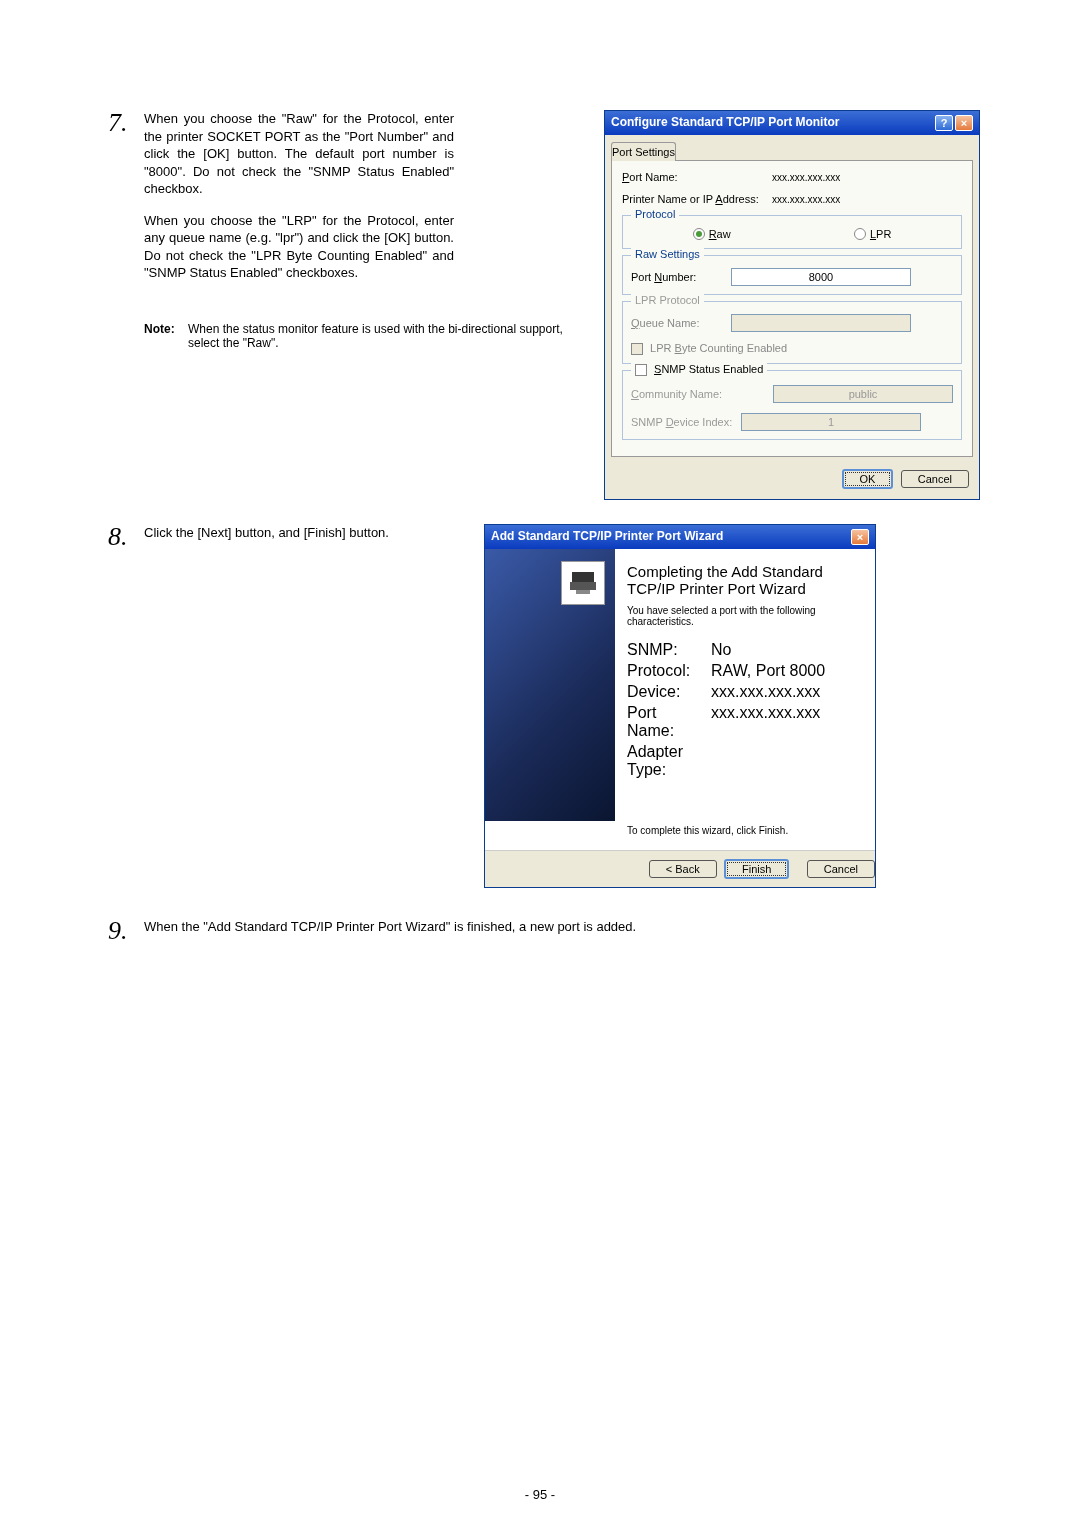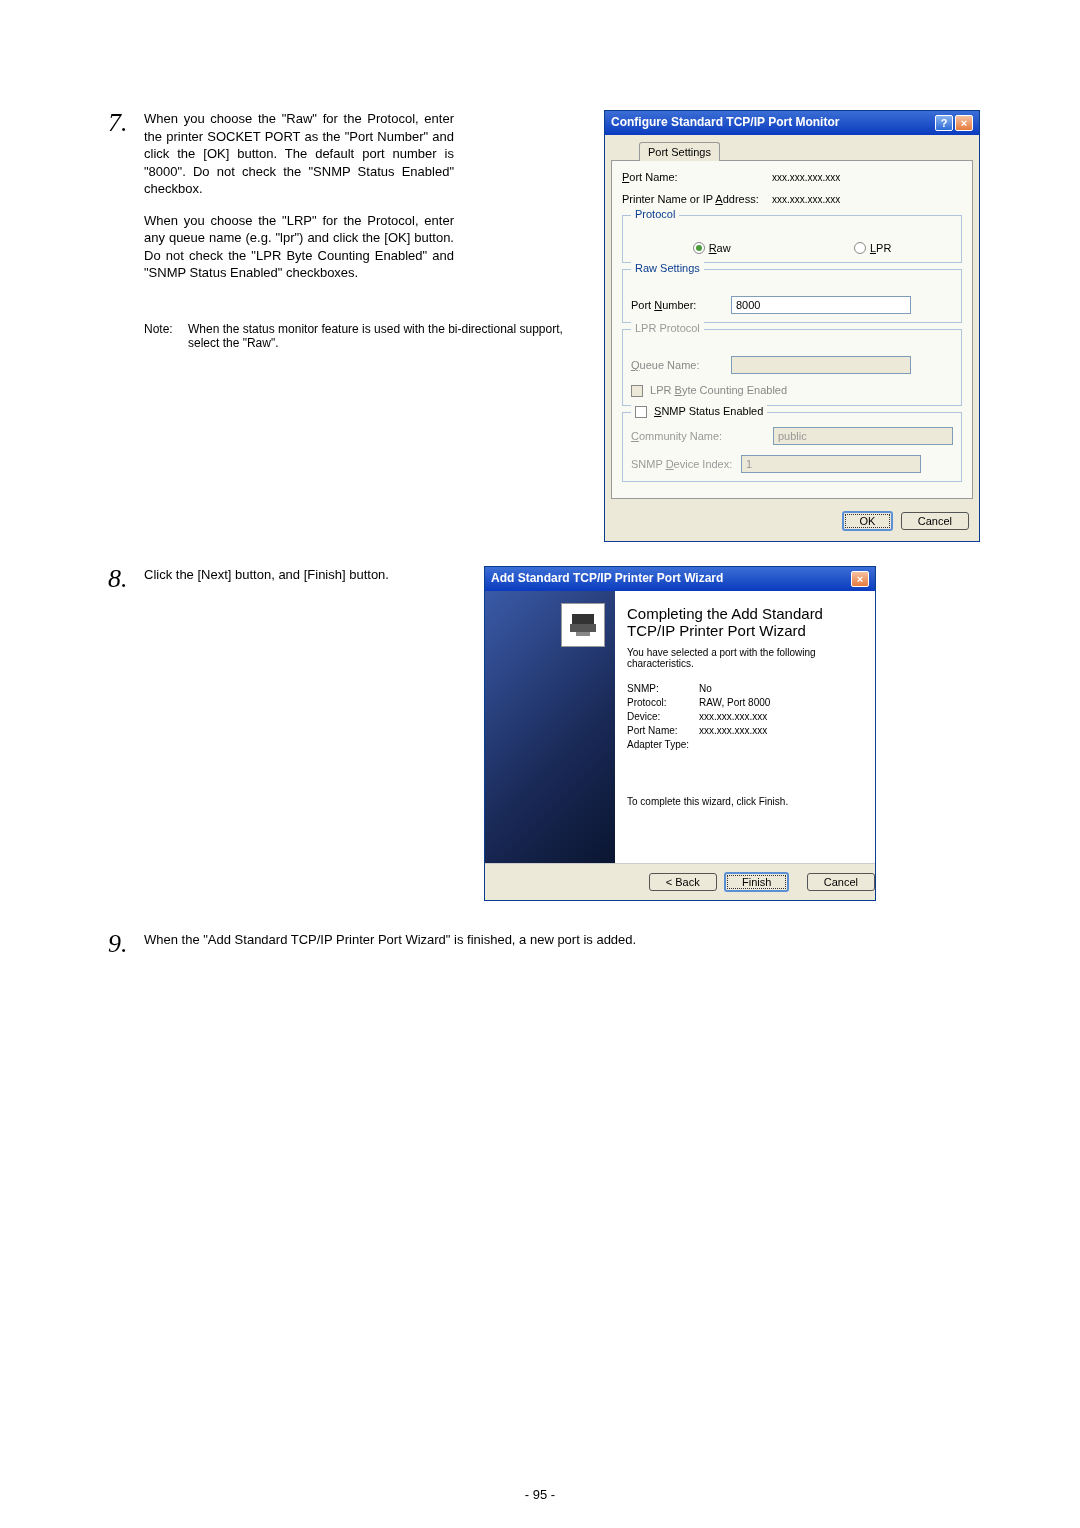--- a/index.html
+++ b/index.html
@@ -36,21 +36,21 @@
     line-height: 1.35;
     text-align: justify;
   }
   .step7 .step-text { width: 310px; }
   .step8 .step-text { width: 310px; }
   .note {
     font-size: 12px;
     margin-top: 40px;
     display: flex;
   }
-  .note-label { font-weight: normal; width: 40px; flex-shrink:0;}
+  .note-label { font-weight: bold; width: 40px; flex-shrink:0;}
   .note-body { flex: 1; padding-left:4px; }
   .para { margin-bottom: 14px; }
 
   
   .dialog {
     border: 1px solid #0a3d8f;
     background: #ece9d8;
     font-size: 12px;
     color: #000;
     width: 392px;
@@ -73,39 +73,39 @@
     display:flex;align-items:center;justify-content:center;
     font-size:11px;font-weight:bold;color:#fff;
   }
   .winbtn.help { background: linear-gradient(#8ab4f0,#2e6bd6); color:#fff;}
   .tabstrip { padding: 6px 6px 0 6px; }
   .tab {
     display: inline-block;
     background: #ece9d8;
     border: 1px solid #999;
     border-bottom: none;
-    padding: 3px 8px;
+    padding: 3px 0;
     font-size: 11px;
     border-top-left-radius: 3px;
     border-top-right-radius: 3px;
-    position:relative; top:1px;margin-left:28px;
+    position:relative; top:1px;
   }
   .tabpanel {
     border: 1px solid #999;
     background: #fafaf5;
     margin: 0 6px 6px 6px;
     padding: 10px;
   }
   .row { display:flex; align-items:center; margin-bottom:10px; font-size:11px;}
   .row .lbl { width: 150px; }
   .row .val { flex:1; font-size:10px; }
   .group {
     border: 1px solid #b0c4de;
     margin: 6px 0;
-    padding: 26px 8px 8px 8px;
+    padding: 12px 8px 8px 8px;
     position: relative;
     font-size:11px;
   }
   .group.disabled { color:#888; }
   .group-title {
     position: absolute;
     top: -8px; left: 8px;
     background: #fafaf5;
     padding: 0 4px;
     color: #0a3d8f;
@@ -114,21 +114,21 @@
   .group.disabled .group-title { color: #999; }
   .radio-row { display:flex; justify-content:space-around; }
   .radiolab { display:flex; align-items:center; gap:4px; }
   .radio {
     width:12px;height:12px;border:1px solid #888;border-radius:50%;
     display:flex;align-items:center;justify-content:center;background:#fff;
   }
   .radio.sel::after { content:"";width:6px;height:6px;border-radius:50%;background:#4a9b3a;}
   .textin {
     border:1px solid #7f9db9; background:#fff; padding:2px 4px; font-size:11px;
-    height:18px; width: 180px;
+    height:18px; width: 180px; text-align: center;
   }
   .textin.disabled { background:#ece9d8; color:#999;}
   .check { width:12px;height:12px;border:1px solid #888;background:#fff;display:inline-block;margin-right:4px;vertical-align:middle;}
   .check.disabled{background:#ece9d8;}
   .dlg-btns { text-align:right; padding: 6px 10px 10px; }
   .btn {
     border:1px solid #555; background:#ece9d8; padding:2px 16px; font-size:11px;
     border-radius:3px; margin-left:4px;
   }
   .btn.default { border:2px solid #5b8fd6; outline:1px dotted #333; outline-offset:-4px;}
@@ -142,21 +142,21 @@
     position:relative;
   }
   .wiz-side-icon {
     position:absolute; top:12px; right:10px;
     width:44px;height:44px;border:1px solid #999;background:#fff;
     display:flex;align-items:center;justify-content:center;font-size:22px;
   }
   .wiz-content { flex:1; padding: 14px 12px; font-size:11px;}
   .wiz-h { font-family: Tahoma, sans-serif; font-size:15px; margin-bottom:8px;}
   .wiz-sub { font-size:10px; margin-bottom:14px;}
-  .kv { display:flex; font-size:10px; margin-bottom:3px;}
+  .kv { display:flex; font-size:16px; margin-bottom:3px;gap:12px;}
   .kv .k { width:72px;}
   .wiz-complete { font-size:10px; margin-top:46px;}
   .dlg2-btns { padding:8px 0; text-align:right; border-top:1px solid #ccc; background:#ece9d8;}
 
   .step9 { margin-top: 30px; }
   .pagenum {
     position:absolute; bottom:26px; left:0; width:100%; text-align:center; font-size:13px;
   }
   .ul { text-decoration: underline; }
 </style>

